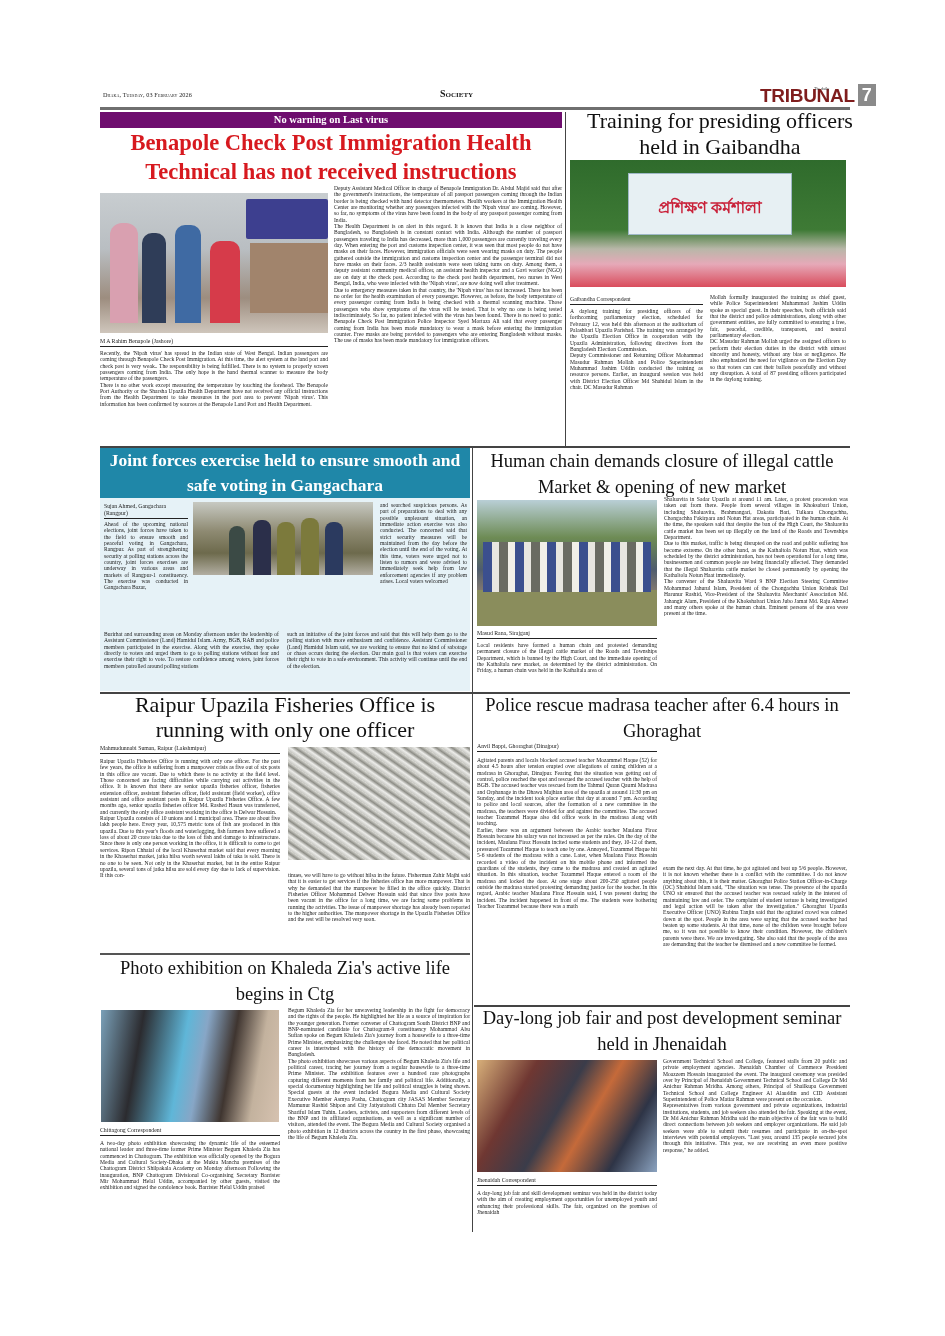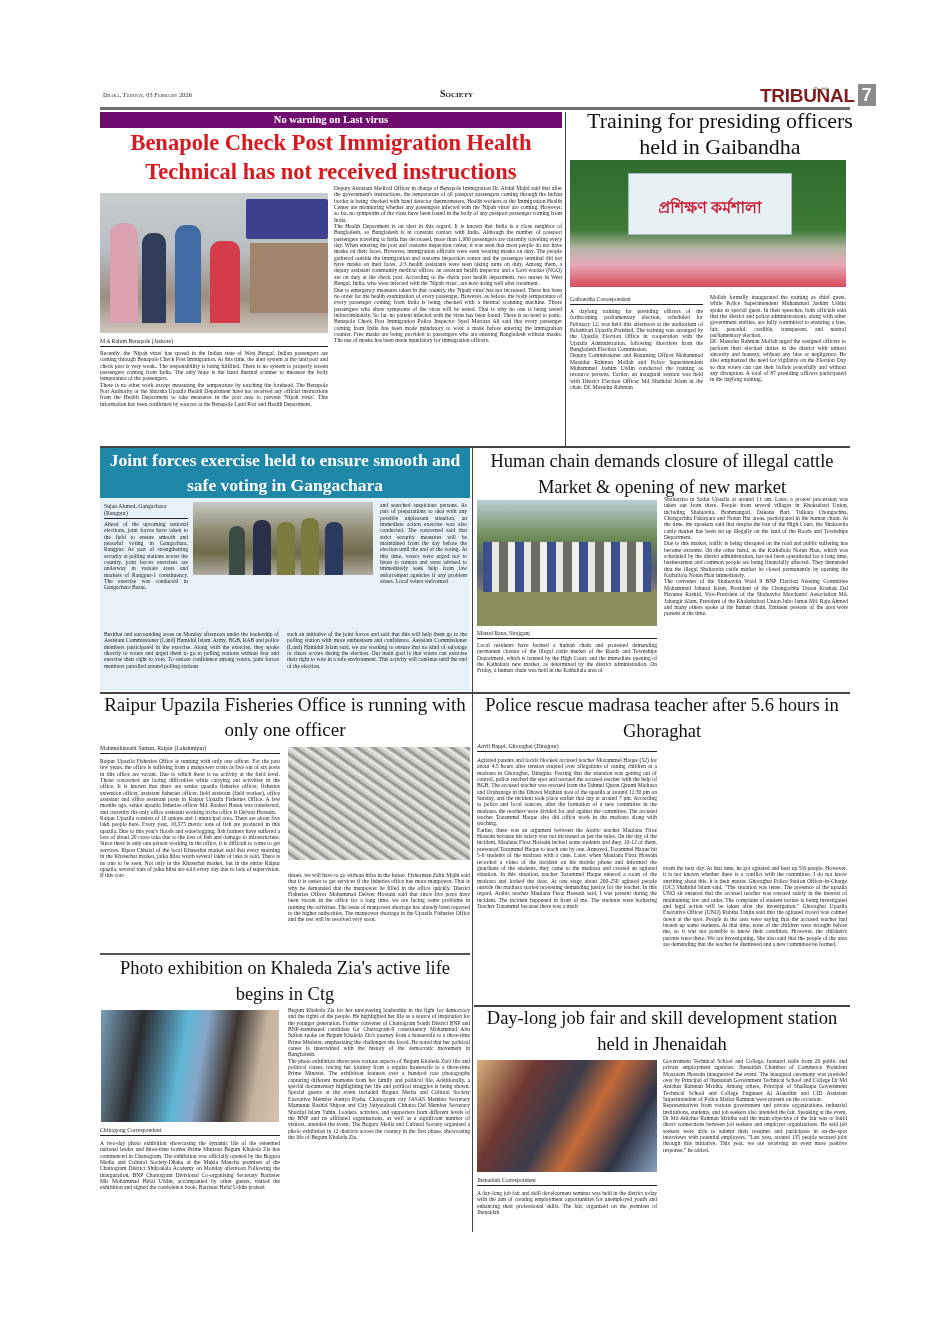--- a/index.html
+++ b/index.html
@@ -62,21 +62,21 @@
   #a4-title { left: 474px; top: 448px; width: 376px; font-size: 18.5px; line-height: 26px; }
   #a4-photo { left: 477px; top: 500px; width: 180px; height: 126px;
     background: linear-gradient(180deg, #b9cfd6 0%, #6d8b54 30%, #4f5c6d 55%, #8a7d70 75%, #7c8a45 100%); }
   #a4-byline { left: 477px; top: 630px; width: 180px; }
   #a4-col1 { left: 477px; top: 642px; width: 180px; }
   #a4-col2 { left: 664px; top: 496px; width: 184px; }
 
   #h-rule-3 { left: 100px; top: 692px; width: 750px; height: 2px; background: #444; }
 
   
-  #a5-title { left: 100px; top: 692px; width: 370px; font-size: 19px; line-height: 25px; }
+  #a5-title { left: 100px; top: 692px; width: 370px; font-size: 22px; line-height: 25px; }
   #a5-byline { left: 100px; top: 745px; width: 180px; }
   #a5-col1 { left: 100px; top: 758px; width: 180px; }
   #a5-photo { left: 288px; top: 747px; width: 182px; height: 113px;
     background: repeating-linear-gradient(35deg, #c7c7c2 0px, #ededea 3px, #8d8d86 6px, #d8d8d2 9px); }
   #a5-col2 { left: 288px; top: 872px; width: 182px; }
 
   #v-rule-low { left: 472px; top: 692px; width: 1px; height: 540px; background: #444; }
   #h-rule-4 { left: 100px; top: 953px; width: 370px; height: 2px; background: #555; }
 
   
@@ -204,21 +204,21 @@
   <p>Raipur Upazila Fisheries Office is running with only one officer. For the past few years, the office is suffering from a manpower crisis as five out of six posts in this office are vacant. Due to which there is no activity at the field level. Those concerned are facing difficulties while carrying out activities in the office. It is known that there are senior upazila fisheries officer, fisheries extension officer, assistant fisheries officer, field assistant (field worker), office assistant and office assistant posts in Raipur Upazila Fisheries Office. A few months ago, senior upazila fisheries officer Md. Rashed Hasan was transferred, and currently the only office assistant working in the office is Delwar Hossain.</p>
   <p>Raipur Upazila consists of 10 unions and 1 municipal area. There are about five lakh people here. Every year, 10,575 metric tons of fish are produced in this upazila. Due to this year's floods and waterlogging, fish farmers have suffered a loss of about 20 crore taka due to the loss of fish and damage to infrastructure. Since there is only one person working in the office, it is difficult to come to get services. Ripon Chhaial of the local Khaserhat market said that every morning in the Khaserhat market, jatka hilsa worth several lakhs of taka is sold. There is no one to be seen. Not only in the Khaserhat market, but in the entire Raipur upazila, several tons of jatka hilsa are sold every day due to lack of supervision. If this con-</p>
 </div>
 <div class="abs photo" id="a5-photo"></div>
 <div class="abs body-text" id="a5-col2">
   <p>tinues, we will have to go without hilsa in the future. Fisherman Zahir Majhi said that it is easier to get services if the fisheries office has more manpower. That is why he demanded that the manpower be filled in the office quickly. District Fisheries Officer Mohammad Delwer Hossain said that since five posts have been vacant in the office for a long time, we are facing some problems in running the activities. The issue of manpower shortage has already been reported to the higher authorities. The manpower shortage in the Upazila Fisheries Office and the rest will be resolved very soon.</p>
 </div>
 
 <div class="abs" id="v-rule-low"></div>
 
-<div class="abs head-black" id="a6-title">Police rescue madrasa teacher after 5.6 hours in Ghoraghat</div>
+<div class="abs head-black" id="a6-title">Police rescue madrasa teacher after 6.4 hours in Ghoraghat</div>
 <div class="abs byline" id="a6-byline">Anvil Bappi, Ghoraghat (Dinajpur)</div>
 <div class="abs body-text" id="a6-col1">
   <p>Agitated parents and locals blocked accused teacher Mozammel Haque (52) for about 4.5 hours after tension erupted over allegations of caning children at a madrasa in Ghoraghat, Dinajpur. Fearing that the situation was getting out of control, police reached the spot and rescued the accused teacher with the help of BGB. The accused teacher was rescued from the Tahmul Quran Qaumi Madrasa and Orphanage in the Dhawa Majhian area of the upazila at around 11:30 pm on Sunday, and the incident took place earlier that day at around 7 pm. According to police and local sources, after the formation of a new committee in the madrasa, the teachers were divided for and against the committee. The accused teacher Tozammel Haque also did office work in the madrasa along with teaching.</p>
   <p>Earlier, there was an argument between the Arabic teacher Maulana Firoz Hossain because his salary was not increased as per the rules. On the day of the incident, Maulana Firoz Hossain incited some students and they, 10-12 of them, pressured Tozammel Haque to teach one by one. Annoyed, Tozammel Haque hit 5-6 students of the madrasa with a cane. Later, when Maulana Firoz Hossain recorded a video of the incident on his mobile phone and informed the guardians of the students, they came to the madrasa and created an agitated situation. In this situation, teacher Tozammel Haque entered a room of the madrasa and locked the door. At one stage about 200-250 agitated people outside the madrasa started protesting demanding justice for the teacher. In this regard, Arabic teacher Maulana Firoz Hossain said, I was present during the incident. The incident happened in front of me. The students were bothering Teacher Tozammel because there was a math</p>
 </div>
 <div class="abs body-text" id="a6-col2">
   <p>exam the next day. At that time, he got agitated and beat up 5/6 people. However, it is not known whether there is a conflict with the committee. I do not know anything about this, it is their matter. Ghoraghat Police Station Officer-in-Charge (OC) Shahidul Islam said, "The situation was tense. The presence of the upazila UNO sir ensured that the accused teacher was rescued safely in the interest of maintaining law and order. The complaint of student torture is being investigated and legal action will be taken after the investigation." Ghoraghat Upazila Executive Officer (UNO) Rubina Tanjin said that the agitated crowd was calmed down at the spot. People in the area were saying that the accused teacher had beaten up some students. At that time, none of the children were brought before me, so it was not possible to know their condition. However, the children's parents were there. We are investigating. She also said that the people of the area are demanding that the teacher be dismissed and a new committee be formed.</p>
 </div>
 
 <div class="abs" id="h-rule-4"></div>
@@ -229,21 +229,21 @@
 <div class="abs body-text" id="a7-col1">
   <p>A two-day photo exhibition showcasing the dynamic life of the esteemed national leader and three-time former Prime Minister Begum Khaleda Zia has commenced in Chattogram. The exhibition was officially opened by the Bogura Media and Cultural Society-Dhaka at the Mukta Mancha premises of the Chattogram District Shilpakala Academy on Monday afternoon Following the inauguration, BNP Chattogram Divisional Co-organising Secretary Barrister Mir Mohammad Helal Uddin, accompanied by other guests, visited the exhibition and signed the condolence book. Barrister Helal Uddin praised</p>
 </div>
 <div class="abs body-text" id="a7-col2">
   <p>Begum Khaleda Zia for her unwavering leadership in the fight for democracy and the rights of the people. He highlighted her life as a source of inspiration for the younger generation. Former convener of Chattogram South District BNP and BNP-nominated candidate for Chattogram-9 constituency Mohammad Abu Sufian spoke on Begum Khaleda Zia's journey from a housewife to a three-time Prime Minister, emphasizing the challenges she faced. He noted that her political career is intertwined with the history of the democratic movement in Bangladesh.</p>
   <p>The photo exhibition showcases various aspects of Begum Khaleda Zia's life and political career, tracing her journey from a regular housewife to a three-time Prime Minister. The exhibition features over a hundred rare photographs capturing different moments from her family and political life. Additionally, a special documentary highlighting her life and political struggles is being shown. Special guests at the event included Bogura Media and Cultural Society Executive Member Asmya Pasha, Chattogram city JASAS Member Secretary Mamunur Rashid Shipon and City Jatiyatabadi Chhatra Dal Member Secretary Shariful Islam Tuhin. Leaders, activists, and supporters from different levels of the BNP and its affiliated organisations, as well as a significant number of visitors, attended the event. The Bogura Media and Cultural Society organised a photo exhibition in 12 districts across the country in the first phase, showcasing the life of Begum Khaleda Zia.</p>
 </div>
 
 <div class="abs" id="h-rule-5"></div>
 
-<div class="abs head-black" id="a8-title">Day-long job fair and skill development station held in Jhenaidah</div>
+<div class="abs head-black" id="a8-title">Day-long job fair and post development seminar held in Jhenaidah</div>
 <div class="abs photo" id="a8-photo"></div>
 <div class="abs byline" id="a8-byline">Jhenaidah Correspondent</div>
 <div class="abs body-text" id="a8-col1">
   <p>A day-long job fair and skill development seminar was held in the district today with the aim of creating employment opportunities for unemployed youth and enhancing their professional skills. The fair, organized on the premises of Jhenaidah</p>
 </div>
 <div class="abs body-text" id="a8-col2">
   <p>Government Technical School and College, featured stalls from 20 public and private employment agencies. Jhenaidah Chamber of Commerce President Moazzem Hossain inaugurated the event. The inaugural ceremony was presided over by Principal of Jhenaidah Government Technical School and College Dr Md Anichur Rahman Mridha. Among others, Principal of Shailkupa Government Technical School and College Engineer Al Alauddin and CID Assistant Superintendent of Police Matiar Rahman were present on the occasion.</p>
   <p>Representatives from various government and private organizations, industrial institutions, students, and job seekers also attended the fair. Speaking at the event, Dr Md Anichur Rahman Mridha said the main objective of the fair was to build direct connections between job seekers and employer organizations. He said job seekers were able to submit their resumes and participate in on-the-spot interviews with potential employers. "Last year, around 135 people secured jobs through this initiative. This year, we are receiving an even more positive response," he added.</p>
 </div>
 

